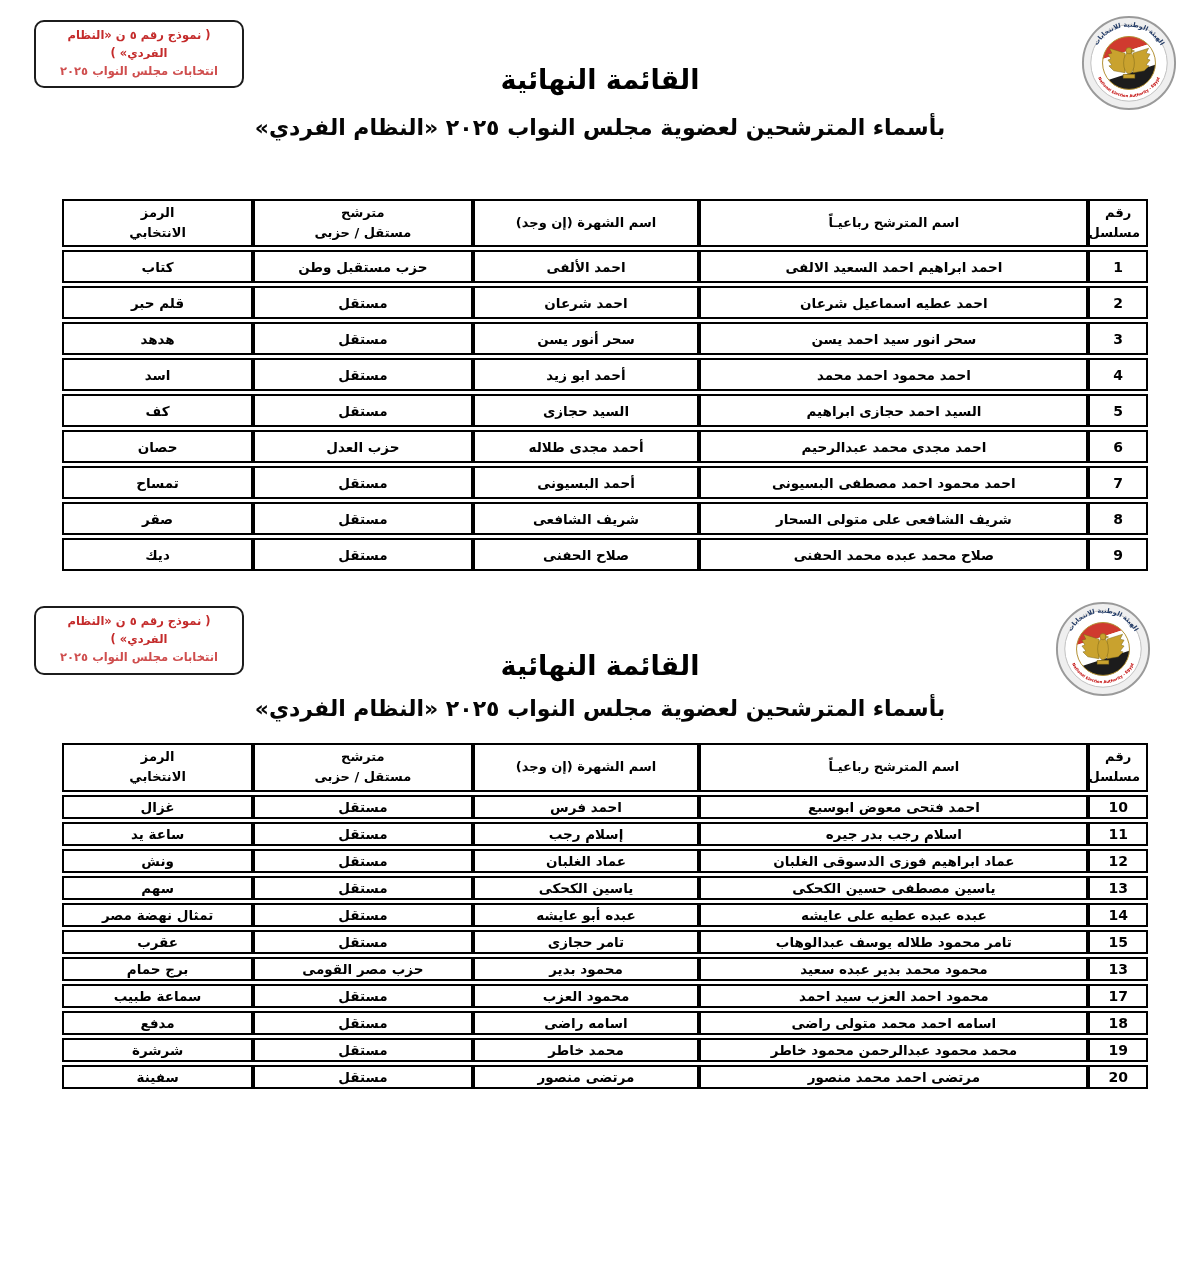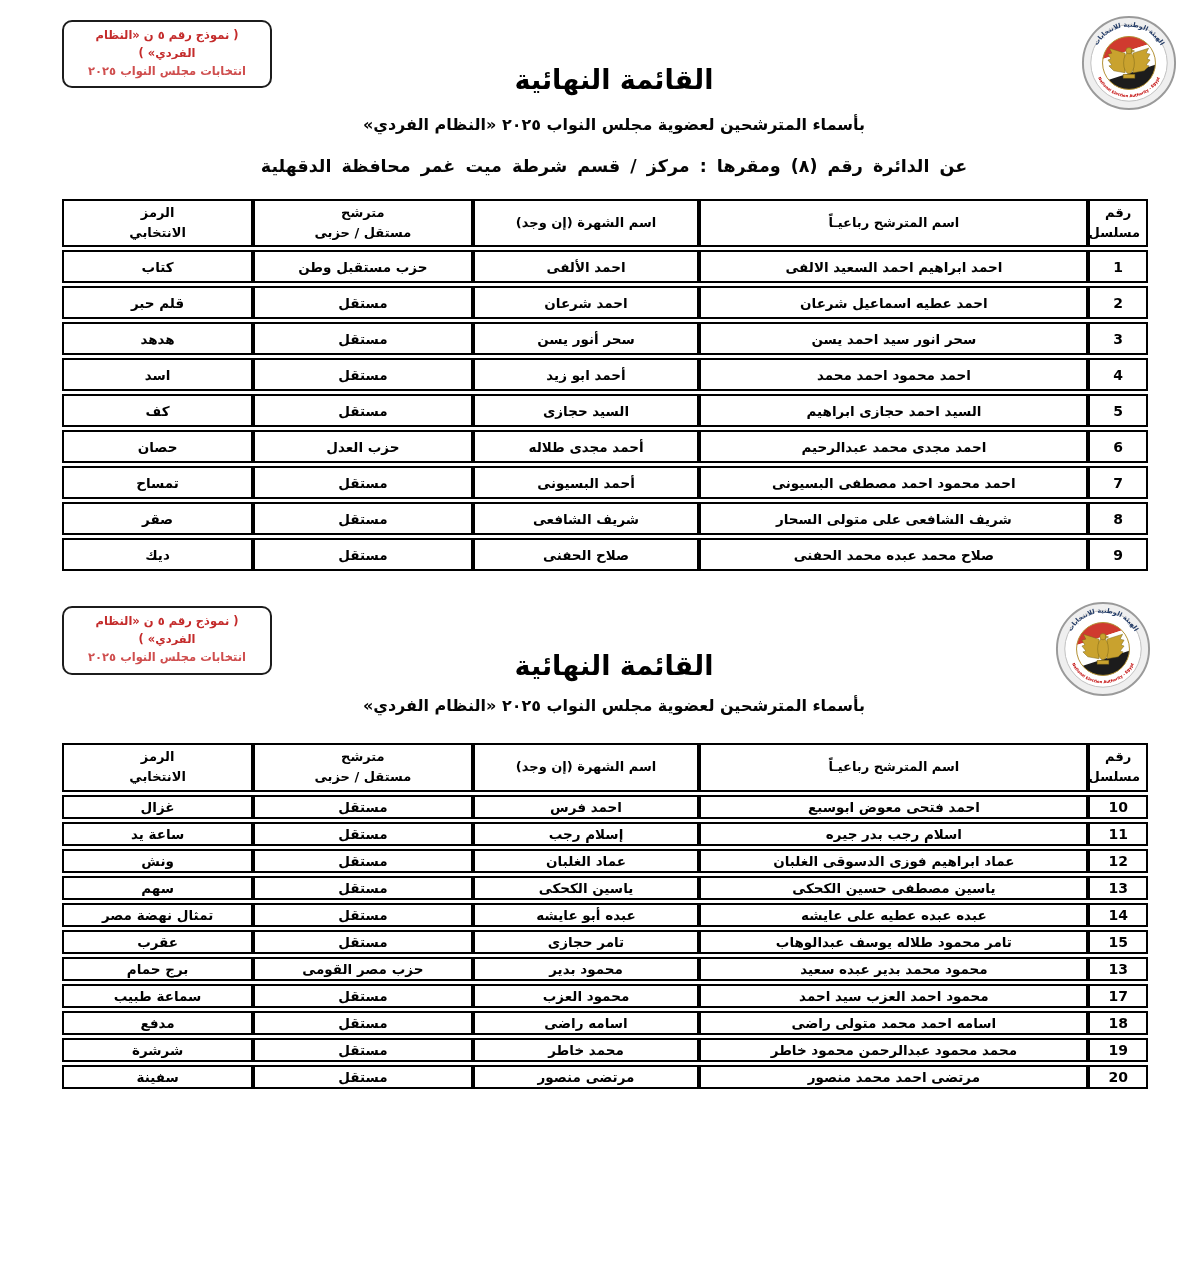--- a/index.html
+++ b/index.html
@@ -2,21 +2,21 @@
 <html lang="ar" dir="rtl"><head>
 <meta charset="utf-8">
 <style>
   * { margin:0; padding:0; box-sizing:border-box; }
   html,body { background:#ffffff; }
   body {
     width:1200px; height:1274px; overflow:hidden;
     font-family:"DejaVu Sans", sans-serif;
     direction:rtl; color:#000;
   }
-  .sheet { position:relative;padding-left:28px; }
+  .sheet { position:relative; }
   .sec-header { position:relative; }
   #section-1 .sec-header { height:196px; }
   #section-2 { margin-top:18px; }
   #section-2 .sec-header { height:148px; }
 
   .form-box {
     position:absolute; left:34px; width:210px;
     border:2px solid #1c1c1c; border-radius:10px;
     text-align:center; padding:5px 8px 6px;
     font-size:11.5px; font-weight:bold; line-height:1.55;
@@ -34,21 +34,21 @@
   .doc-title {
     position:absolute; width:100%; text-align:center;
     font-size:27px; font-weight:bold; color:#000000;
     letter-spacing:0.5px;
   }
   #section-1 .doc-title { top:64px; }
   #section-2 .doc-title { top:58px; }
 
   .doc-subtitle {
     position:absolute; width:100%; text-align:center;
-    font-size:16px; font-weight:bold; color:#050505;
+    font-size:22px; font-weight:bold; color:#050505;
   }
   #section-1 .doc-subtitle { top:115px; }
   #section-2 .doc-subtitle { top:104px; }
 
   .district-line {
     position:absolute; width:100%; text-align:center;
     font-size:17.5px; font-weight:bold; color:#050505;
     top:156px; word-spacing:4px;
   }
 
@@ -112,21 +112,20 @@
       <text font-size="6.6" font-weight="bold" fill="#1f3864">
         <textPath href="#arcTopA" startOffset="50%" text-anchor="middle">الهيئة الوطنية للانتخابات</textPath>
       </text>
       <text font-size="4" font-weight="bold" fill="#c00000">
         <textPath href="#arcBotA" startOffset="50%" text-anchor="middle">National Election Authority - Egypt</textPath>
       </text>
     </svg>
 
     <h1 class="doc-title">القائمة النهائية</h1>
     <h2 class="doc-subtitle">بأسماء المترشحين لعضوية مجلس النواب ٢٠٢٥ «النظام الفردي»</h2>
-    <div class="district-line">عن الدائرة رقم (٨)   ومقرها : مركز / قسم شرطة  ميت غمر   محافظة  الدقهلية</div>
   </header>
 
   <table class="cand-table" id="table-1">
     <colgroup>
       <col class="col-serial">
         <col class="col-name">
         <col class="col-known">
         <col class="col-affil">
         <col class="col-symbol">
     </colgroup>

